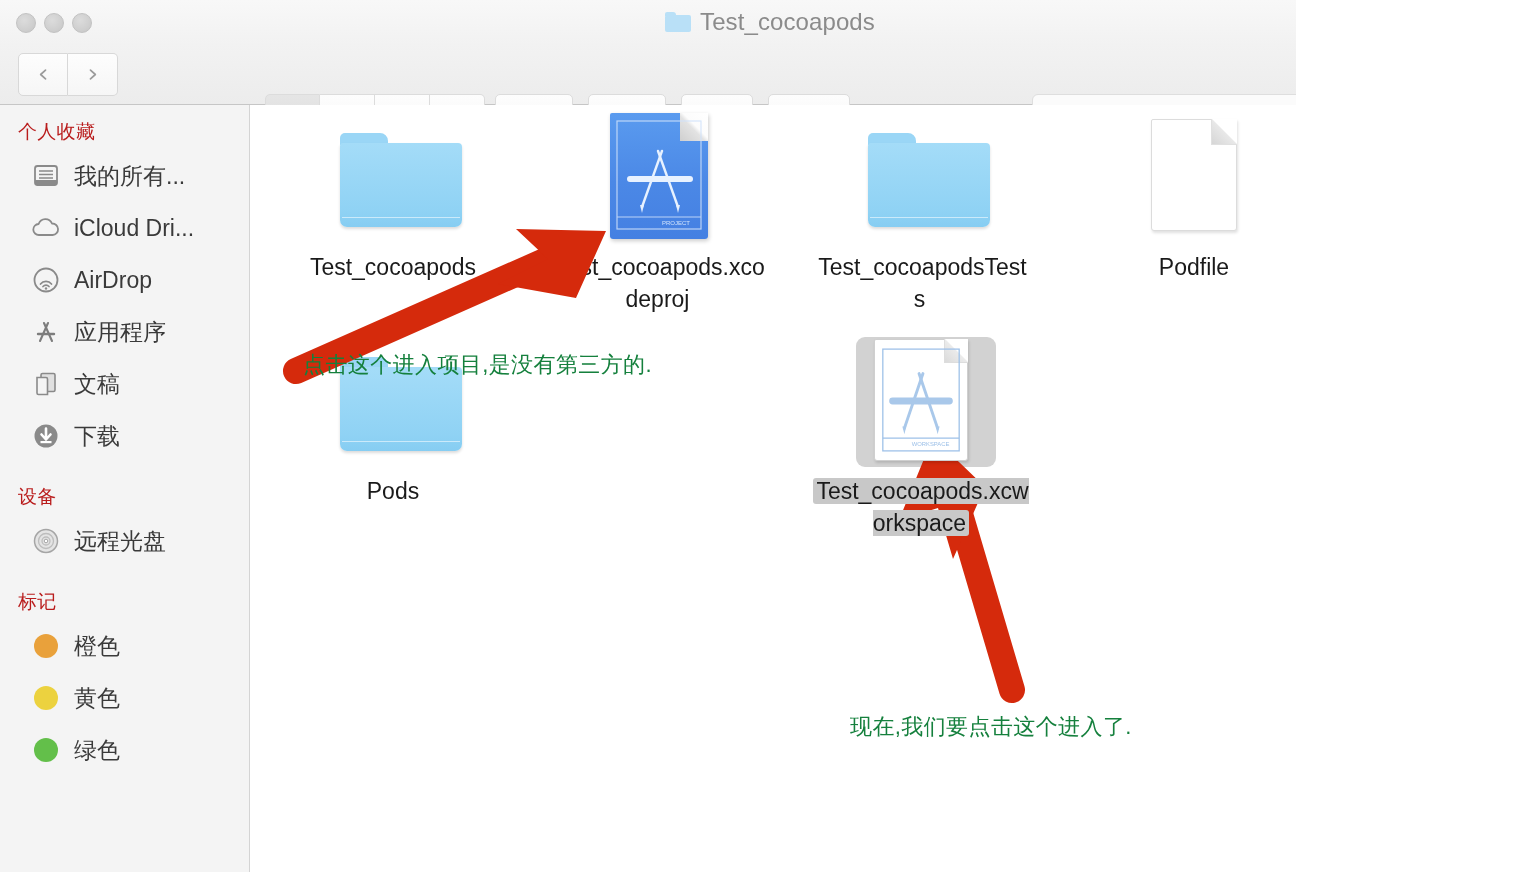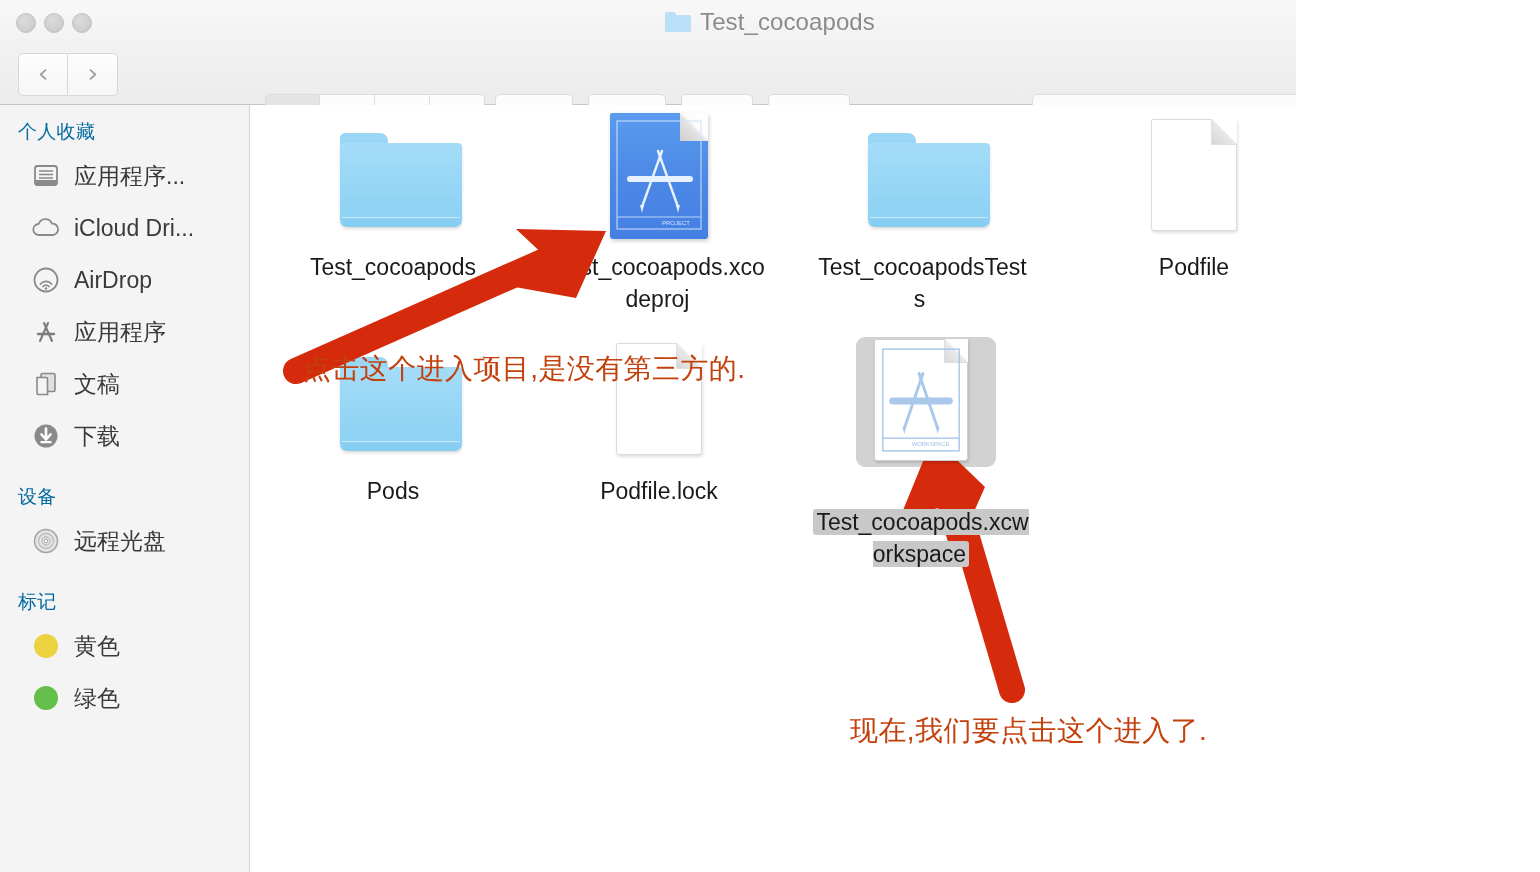--- a/index.html
+++ b/index.html
@@ -96,21 +96,21 @@
   #search-placeholder { font-size: 21px; color: #b4b4b4; }
 
   
   #sidebar {
     position: absolute; left: 0; top: 105px; width: 250px; height: 767px;
     background: #f4f4f4;
     border-right: 1px solid #d4d4d4;
     overflow: hidden;
   }
   .sb-header {
-    font-size: 19px; color: #0369a1; padding: 14px 0 5px 18px; letter-spacing: .3px;
+    font-size: 19px; color: #b91c1c; padding: 14px 0 5px 18px; letter-spacing: .3px;
   }
   .sb-item {
     display: flex; align-items: center; gap: 12px;
     height: 52px; padding-left: 30px;
     font-size: 23px; color: #3a3a3a;
   }
   .sb-icon { width: 32px; height: 30px; display: flex; align-items: center; justify-content: center; flex: none; }
   .dot { width: 24px; height: 24px; border-radius: 50%; }
 
   
@@ -186,22 +186,22 @@
   }
   .xc-art { position: absolute; left: 0; top: 0; width: 100%; height: 100%; }
 
   .sel-bg {
     position: absolute; border-radius: 9px; background: #d2d2d2;
   }
 
   
   .anno-text {
     position: absolute;
-    color: #c2410c;
-    font-size: 28px;
+    color: #15803d;
+    font-size: 22px;
     white-space: nowrap;
     letter-spacing: 0.4px;
   }
   #arrows { position: absolute; left: 0; top: 0; width: 1540px; height: 872px; pointer-events: none; }
 </style>
 </head>
 <body>
 
 <div id="window">
 
@@ -343,21 +343,21 @@
         <svg width="30" height="26" viewBox="0 0 30 26">
           <rect x="4" y="3" width="22" height="19" rx="2.5" fill="none" stroke="#8a8a8a" stroke-width="1.8"></rect>
           <g stroke="#8a8a8a" stroke-width="1.5">
               <line x1="8" y1="8" x2="22" y2="8"></line>
               <line x1="8" y1="11.5" x2="22" y2="11.5"></line>
               <line x1="8" y1="15" x2="22" y2="15"></line>
             </g>
           <path d="M4 17 H26 V19.5 a2.5 2.5 0 0 1 -2.5 2.5 H6.5 A2.5 2.5 0 0 1 4 19.5 Z" fill="#8a8a8a"></path>
         </svg>
       </span>
-      <span>应用程序...</span>
+      <span>我的所有...</span>
     </div>
 
     <div class="sb-item">
       <span class="sb-icon">
         <svg width="32" height="22" viewBox="0 0 32 22">
           <path d="M9 18 a5.5 5.5 0 0 1 -.4 -11 A7.2 7.2 0 0 1 22 6.5 a4.9 4.9 0 0 1 .6 11.5 Z" fill="none" stroke="#8a8a8a" stroke-width="1.8" stroke-linejoin="round"></path>
         </svg>
       </span>
       <span>iCloud Dri...</span>
     </div>
@@ -420,20 +420,26 @@
           <circle cx="15" cy="15" r="7.5" fill="none" stroke="#bdbdbd" stroke-width="1.3"></circle>
           <circle cx="15" cy="15" r="4" fill="none" stroke="#bdbdbd" stroke-width="1.3"></circle>
           <circle cx="15" cy="15" r="1.8" fill="#ffffff" stroke="#a5a5a5" stroke-width="1"></circle>
         </svg>
       </span>
       <span>远程光盘</span>
     </div>
 
     <div class="sb-header" style="padding-top:22px">标记</div>
 
+    <div class="sb-item">
+      <span class="sb-icon">
+          <span class="dot" style="background:#e9a13b"></span>
+        </span>
+      <span>橙色</span>
+    </div>
     <div class="sb-item">
       <span class="sb-icon">
           <span class="dot" style="background:#ecd23f"></span>
         </span>
       <span>黄色</span>
     </div>
     <div class="sb-item">
       <span class="sb-icon">
           <span class="dot" style="background:#63bf4a"></span>
         </span>
@@ -506,30 +512,22 @@
         <div class="folder">
             <div class="ftab"></div>
             <div class="fbody">
               <div class="fline"></div>
             </div>
           </div>
       </div>
       <div class="icon-label"><span>Pods</span></div>
     </div>
 
-    <div class="icon-cell" style="left:293px; top:230px;">
-      <div class="icon-art">
-        <div class="doc">
-            <div class="fold"></div>
-          </div>
-      </div>
-      <div class="icon-label"><span>Podfile.lock</span></div>
-    </div>
-
-    <div class="icon-cell" style="left:555px; top:230px;gap:31px;">
+
+    <div class="icon-cell" style="left:555px; top:230px;">
       <div class="sel-bg" style="left:50px; top:2px; width:140px; height:130px;"></div>
       <div class="icon-art" style="z-index:2">
         <div class="xcwork">
           <div class="fold3"></div>
           <svg class="xc-art" viewBox="0 0 94 122">
             <g fill="none" stroke="#9dc0e8" stroke-width="1.3">
               <rect x="8" y="9" width="78" height="104"></rect>
               <line x1="8" y1="100" x2="86" y2="100"></line>
             </g>
             <g stroke="#a9c8ea" fill="none" stroke-linecap="round">

